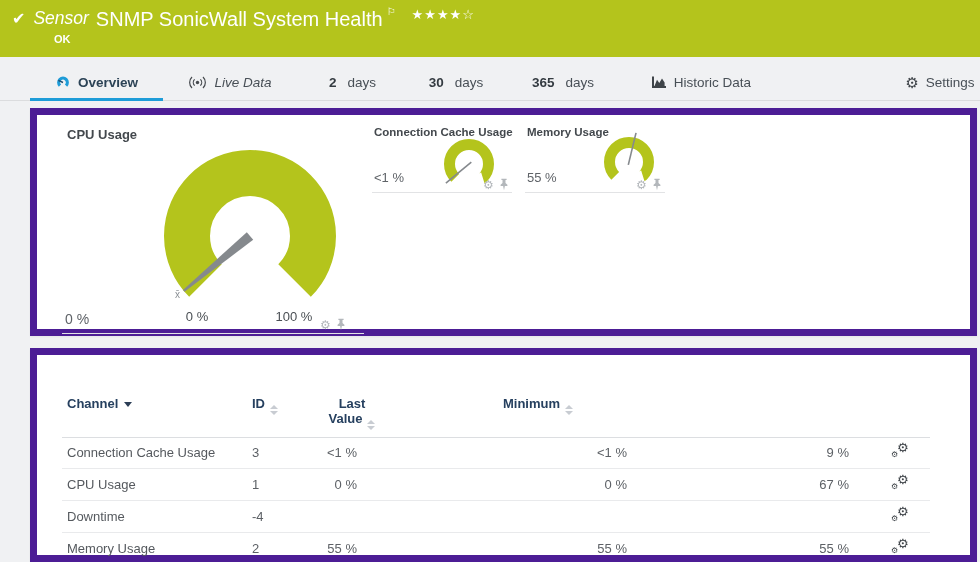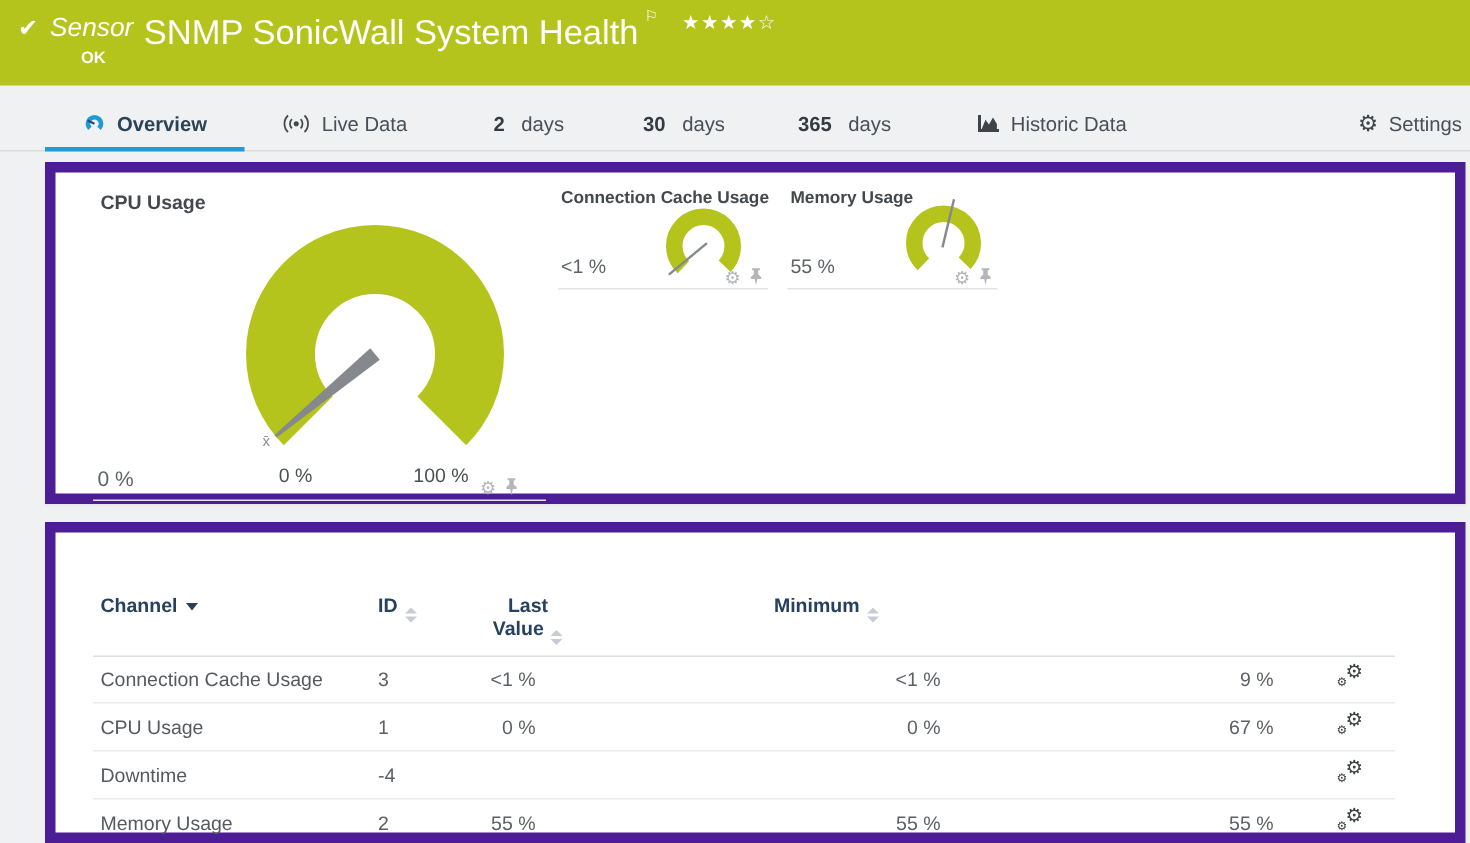--- a/index.html
+++ b/index.html
@@ -5,21 +5,21 @@
   * { margin:0; padding:0; box-sizing:border-box; }
   html,body { width:980px; height:562px; overflow:hidden; }
   body { background:#f0f1f3; font-family:"Liberation Sans","DejaVu Sans",sans-serif; font-size:13px; color:#45494e; }
   #page { position:relative; width:980px; height:562px; }
 
   
   #header { position:absolute; left:0; top:0; width:980px; height:57px; background:#b4c41c; color:#fff; }
   #header .line1 { position:absolute; left:12px; top:7px; display:flex; align-items:flex-start; }
   #hdr-check { font-size:16px; font-weight:bold; margin-right:8px; margin-top:2px; }
   #hdr-kind { font-style:italic; font-size:17.5px; margin-right:7px; margin-top:1px; }
-  #hdr-title { font-size:23px; margin-top:1px; }
+  #hdr-title { font-size:20px; margin-top:1px; }
   #hdr-flag { font-size:10px; margin-left:4px; margin-top:-1px; }
   #hdr-stars { margin-left:16px; margin-top:0; font-size:13px; letter-spacing:1px; white-space:nowrap; }
   #hdr-status { position:absolute; left:54px; top:33px; font-size:11px; font-weight:bold; }
 
   
   .tab { position:absolute; top:57px; height:50px; display:flex; align-items:center; justify-content:center; gap:7px; color:#484f56; font-size:13.5px; cursor:pointer; white-space:nowrap; }
   .tab .num { font-weight:bold; color:#343b41; margin-right:4px; }
   .tab.active { color:#2c4356; font-weight:bold; }
   #tabbar-border { position:absolute; left:0; top:100px; width:980px; height:1px; background:#dbdcde; }
   #active-underline { position:absolute; left:30px; top:98px; width:133px; height:3px; background:#1e9cd8; }
@@ -82,21 +82,21 @@
     <span class="tabicon">
       <svg width="16" height="15" viewBox="-8 -8 16 16">
         <circle r="4.6" fill="none" stroke="#1e9cd8" stroke-width="3.4" pathLength="100" stroke-dasharray="75 25" transform="rotate(135)"></circle>
         <line x1="0" y1="0" x2="5.5" y2="0" stroke="#1d4f72" stroke-width="1.5" transform="rotate(205)"></line>
       </svg>
     </span>
     <span>Overview</span>
   </div>
   <div id="active-underline"></div>
 
-  <div class="tab" style="left:180px;width:100px;">
+  <div class="tab" style="left:180px;width:100px;font-style:italic;">
     <span class="tabicon">
       <svg width="19" height="13" viewBox="0 0 19 13">
         <circle cx="9.5" cy="6.5" r="1.7" fill="#45494e"></circle>
         <path d="M6.6 3.4 a4.4 4.4 0 0 0 0 6.2" fill="none" stroke="#45494e" stroke-width="1.2"></path>
         <path d="M12.4 3.4 a4.4 4.4 0 0 1 0 6.2" fill="none" stroke="#45494e" stroke-width="1.2"></path>
         <path d="M4 1 a7.6 7.6 0 0 0 0 11" fill="none" stroke="#45494e" stroke-width="1.2"></path>
         <path d="M15 1 a7.6 7.6 0 0 1 0 11" fill="none" stroke="#45494e" stroke-width="1.2"></path>
       </svg>
     </span>
     <span>Live Data</span>
@@ -196,21 +196,21 @@
     </div>
 
     <div class="th" style="left:260px;width:110px;text-align:center;line-height:15px;">
       <span>Last</span><br>
       <span>Value</span><span class="sort-both">
           <span class="tri-up"></span>
           <span class="tri-down"></span>
         </span>
     </div>
 
-    <div class="th" style="left:399px;width:150px;text-align:right;">
+    <div class="th" style="left:426px;width:150px;text-align:center;">
       <span>Minimum</span><span class="sort-both">
           <span class="tri-up"></span>
           <span class="tri-down"></span>
         </span>
     </div>
 
 
     <div id="thead-border"></div>
 
     <div class="trow" style="top:82px;">

